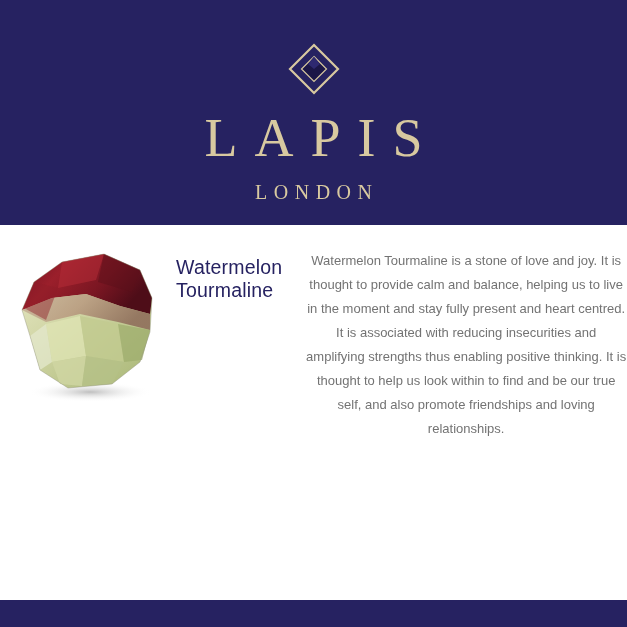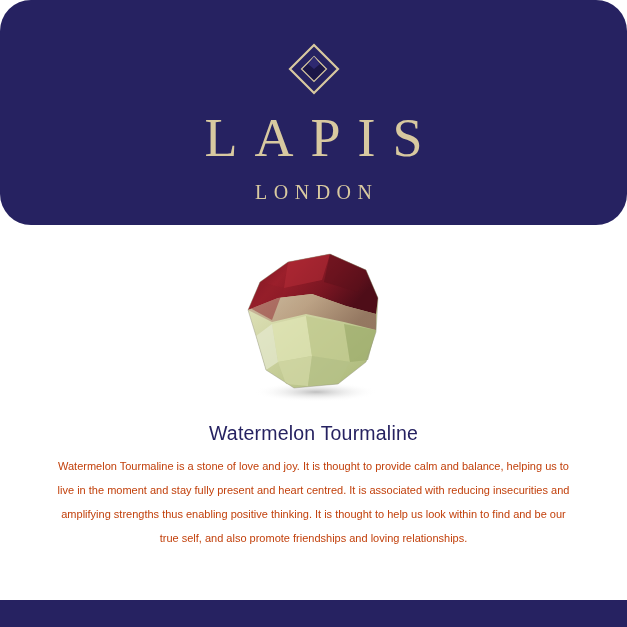--- a/index.html
+++ b/index.html
@@ -26,21 +26,20 @@
   .header {
     background: #262261;
     height: 225px;
     min-height: 225px;
     display: flex;
     flex-direction: column;
     align-items: center;
     justify-content: flex-start;
     padding-top: 42px;
     box-sizing: border-box;
-    border-radius: 31px;
   }
   .logo-mark {
     width: 54px;
     height: 54px;
     position: relative;
     margin-bottom: 14px;
   }
   .logo-mark svg { display: block; }
 
   .brand-name {
@@ -63,22 +62,21 @@
     text-indent: 6.5px;
     margin-top: 14px;
     white-space: nowrap;
   }
 
   
   .content {
     flex: 1 1 auto;
     background: #ffffff;
     display: flex;
-    flex-direction: column;
-    align-items: center;
+    flex-direction: row;
     padding-top: 15px;
     box-sizing: border-box;
   }
   .stone-figure {
     width: 176px;
     height: 166px;
     position: relative;
     display: flex;
     align-items: flex-end;
     justify-content: center;
@@ -87,22 +85,22 @@
 
   .stone-title {
     color: #262261;
     font-size: 19.5px;
     font-weight: 400;
     margin-top: 16px;
     margin-bottom: 0;
     letter-spacing: 0.2px;
   }
   .stone-desc {
-    color: #c2410c;
-    font-size: 11px;
+    color: #737373;
+    font-size: 13px;
     line-height: 24px;
     text-align: center;
     width: 520px;
     margin: 9px auto 5px auto;
   }
 
   
   .footer {
     background: #262261;
     height: 27px;

